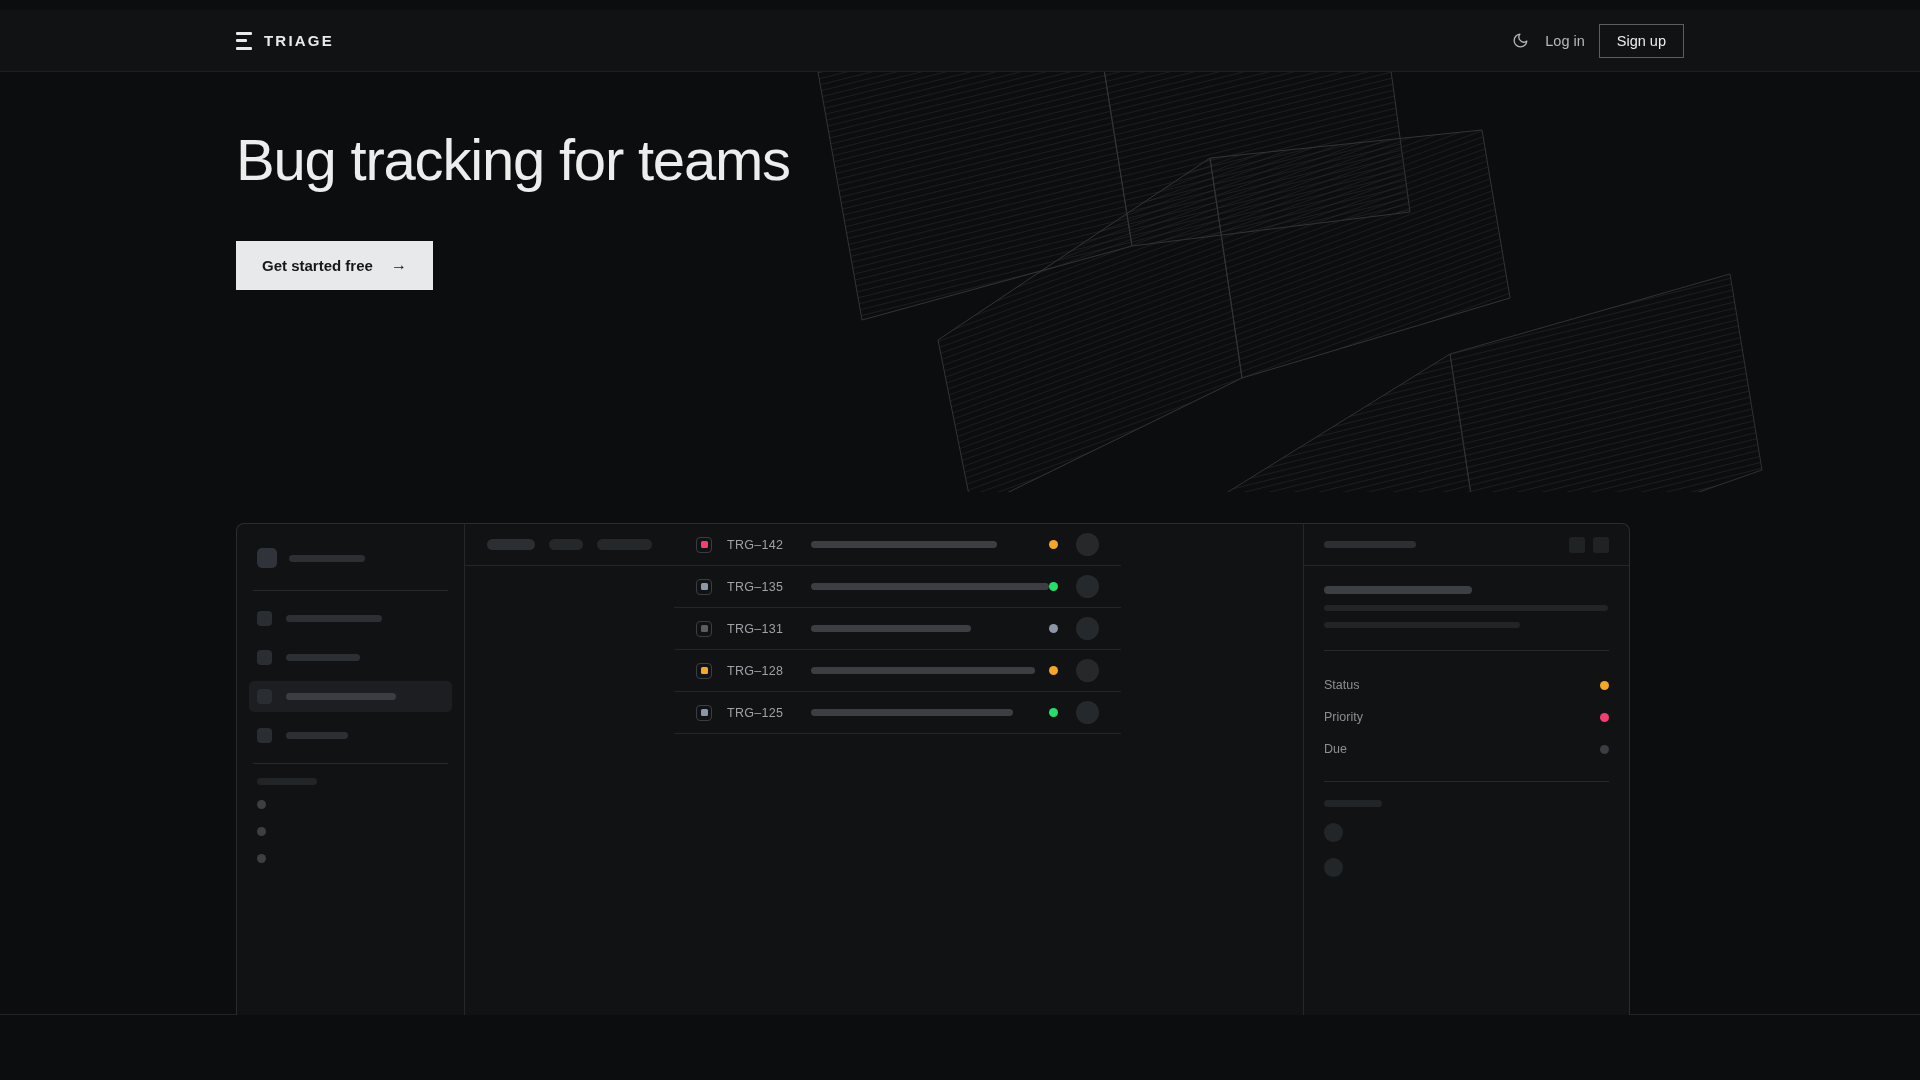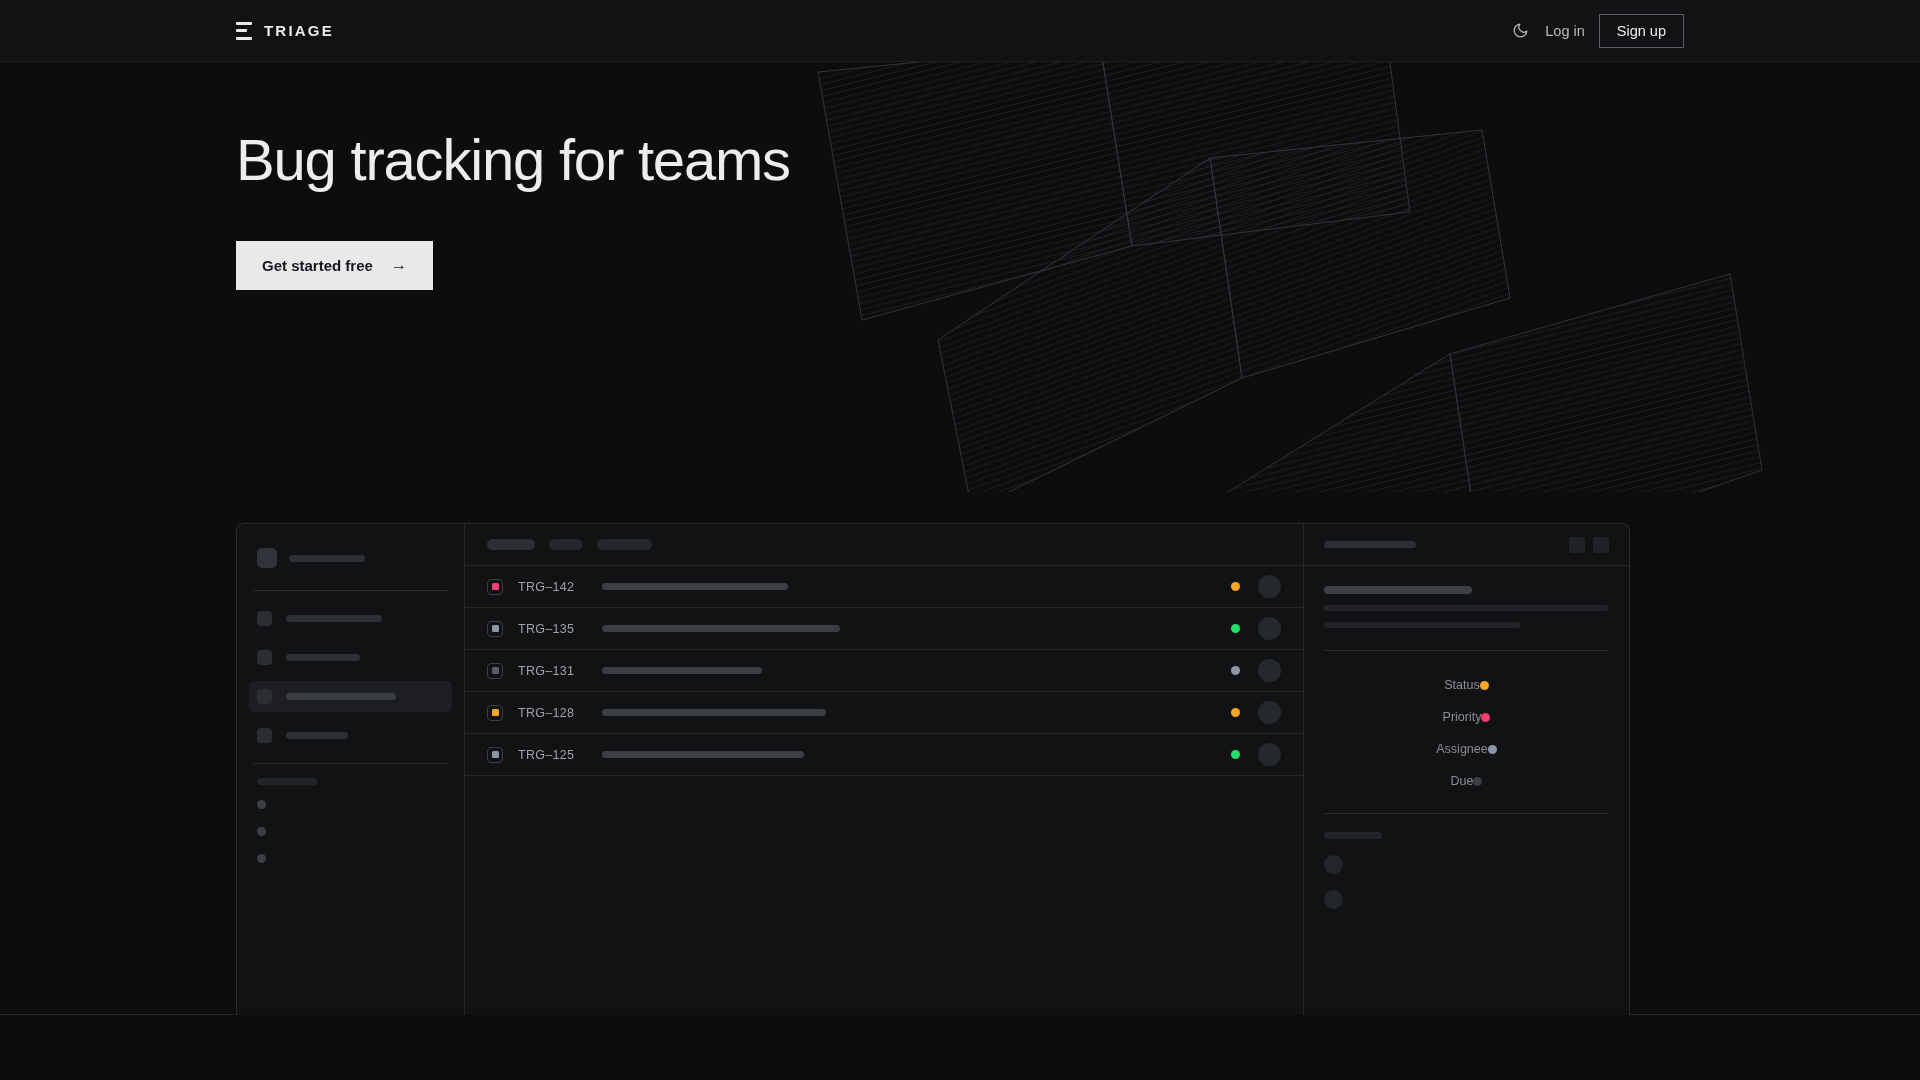--- a/index.html
+++ b/index.html
@@ -17,21 +17,21 @@
     position: relative;
     width: 1920px;
     height: 1080px;
     background: #0c0d0e;
     overflow: hidden;
   }
 
   
   .nav {
     position: absolute;
-    top: 0; left: 0;
+    top: 10px; left: 0;
     width: 1920px;
     height: 62px;
     background: #111213;
     border-bottom: 1px solid #1d1f21;
     display: flex;
     align-items: center;
     z-index: 40;
   }
   .nav-inner {
     width: 1920px;
@@ -199,21 +199,21 @@
   }
   .skel { height: 7px; border-radius: 4px; background: #2c2f33; }
   .skel.lt { background: #3a3e43; }
   .skel.dk { background: #222528; }
 
   
   .app-list {
     flex: 1 1 auto;
     border-right: 1px solid #242629;
     display: flex;
-    flex-direction: column;
+    flex-direction: row;
     min-width: 0;
   }
   .list-toolbar {
     height: 42px;
     border-bottom: 1px solid #242629;
     display: flex;
     align-items: center;
     gap: 14px;
     padding: 0 22px;
   }
@@ -290,21 +290,21 @@
   .detail-head-btns { margin-left: auto; display: flex; gap: 8px; }
   .sq-btn {
     width: 16px; height: 16px; border-radius: 3px;
     background: #202326; cursor: pointer;
   }
   .detail-body { padding: 20px; }
   .d-title { width: 148px; height: 8px; border-radius: 4px; background: #3c4045; }
   .d-line { height: 6px; border-radius: 3px; background: #222427; margin-top: 11px; }
   .d-rule { height: 1px; background: #26282b; margin: 22px 0 18px 0; }
   .d-field {
-    display: flex; align-items: center; justify-content: center;
+    display: flex; align-items: center; justify-content: space-between;
     padding: 9px 0;
     cursor: pointer;
   }
   .d-field span {
     font-size: 12.5px;
     color: #8b8e92;
   }
   .d-field i { width: 9px; height: 9px; border-radius: 50%; display: block; }
   .d-foot-rule { height: 1px; background: #26282b; margin: 16px 0 18px 0; }
   .d-activity { display: flex; align-items: center; gap: 12px; margin-top: 16px; }
@@ -499,24 +499,20 @@
         <div id="detail-fields">
             <div class="d-field">
               <span>Status</span>
               <i style="background:#f5a623"></i>
             </div>
             <div class="d-field">
               <span>Priority</span>
               <i style="background:#f43f6e"></i>
             </div>
             <div class="d-field">
-              <span>Assignee</span>
-              <i style="background:#8b96a8"></i>
-            </div>
-            <div class="d-field">
               <span>Due</span>
               <i style="background:#3a3d41"></i>
             </div>
           </div>
         <div class="d-foot-rule"></div>
         <div class="skel dk" style="width:58px"></div>
         <div class="d-activity">
           <span class="d-av"></span>
         </div>
         <div class="d-activity">

